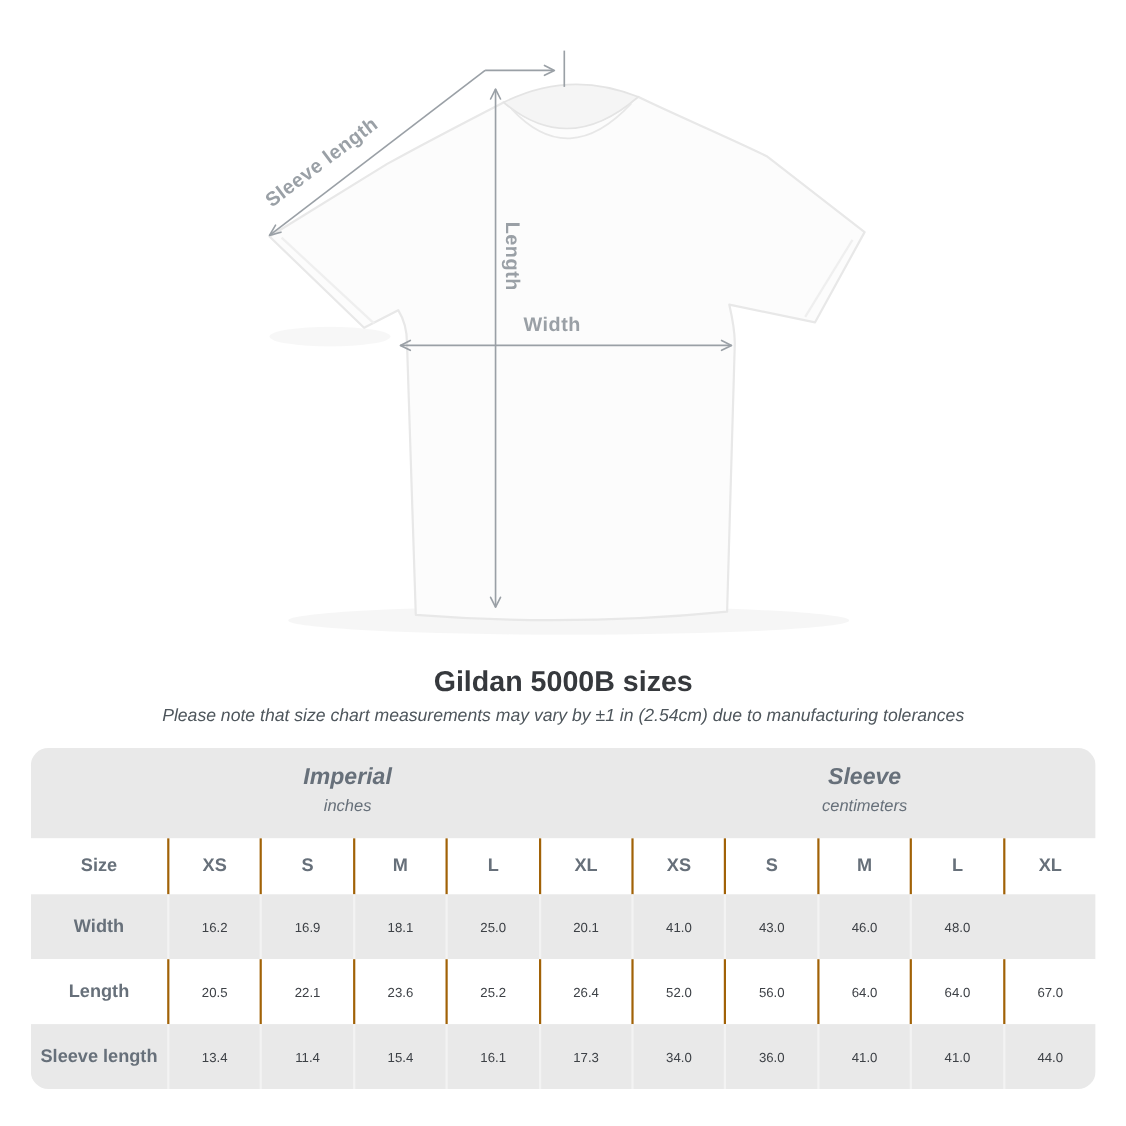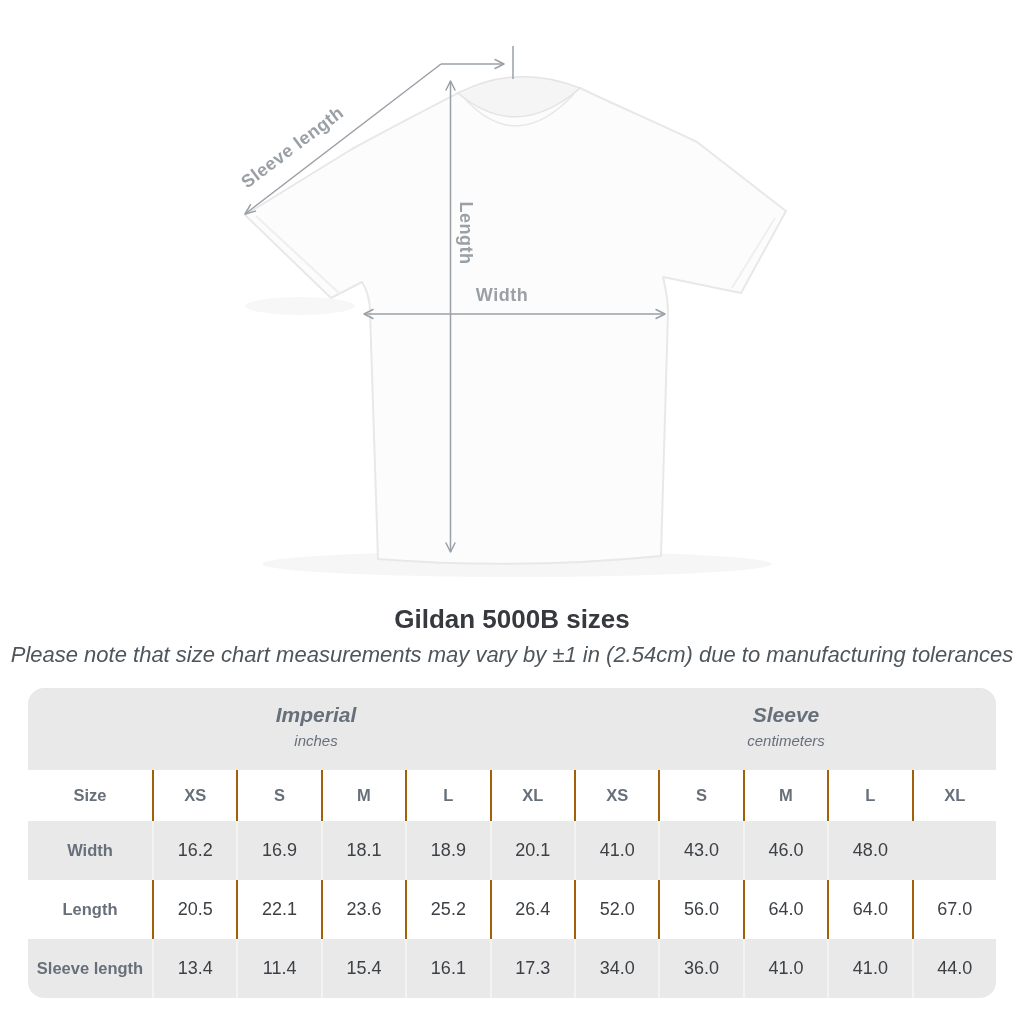--- a/index.html
+++ b/index.html
@@ -16,21 +16,21 @@
   .diagram svg { display: block; }
   .ann-line { stroke: var(--annotation, #9aa0a6); stroke-width: 1.5; fill: none; }
   .ann-arrow { stroke: var(--annotation, #9aa0a6); stroke-width: 1.5; fill: none;
                stroke-linecap: round; stroke-linejoin: round; }
   .ann-text { fill: var(--annotation, #9aa0a6); font-family: "Liberation Sans", sans-serif;
               font-size: 18px; font-weight: bold; letter-spacing: .5px; }
 
   
   .title { text-align: center; font-size: 26px; font-weight: bold;
            color: var(--title-text, #36393d); margin: 4px 0 7px 0; }
-  .subtitle { text-align: center; font-style: italic; font-size: 22px;
+  .subtitle { text-align: center; font-style: italic; font-size: 16px;
               color: var(--subtitle-text, #4e565c); margin: 0 0 20px 0; }
 
   
   .size-table { width: 968px; margin: 17px auto; border-radius: 16px; overflow: hidden;
                 background: #ffffff; }
   .band { position: relative; height: 82px; background: var(--band-bg, #e9e9e9); }
   .band-group { position: absolute; top: 15px; transform: translateX(-50%);
                 text-align: center; color: var(--label-text, #67707a); }
   .band-group .unit-system { font-size: 21px; font-weight: bold; font-style: italic; }
   .band-group .unit-name { font-size: 15px; font-style: italic; margin-top: 5px; }
@@ -43,21 +43,21 @@
   .trow.data-row { height: 59px; }
   .trow.row-gray { background: var(--band-bg, #e9e9e9); }
   .trow.row-white { background: #ffffff; }
 
   .trow.header-row > div + div,
   .trow.row-white > div + div { border-left: 2px solid #a16207; }
   .trow.row-gray > div + div { border-left: 2px solid #f3f3f3; }
 
   .head-cell, .label-cell { font-weight: bold; font-size: 16.5px;
                             color: var(--label-text, #67707a); }
-  .value-cell { font-size: 18px; color: var(--value-text, #3d4146); }
+  .value-cell { font-size: 12px; color: var(--value-text, #3d4146); }
 </style>
 </head>
 <body>
 
 <div class="page">
 
   <div class="diagram">
     <svg width="1024" height="600" viewBox="0 0 1024 600">
 
       <ellipse cx="517" cy="564" rx="255" ry="13" fill="#000000" opacity="0.035"></ellipse>
@@ -132,21 +132,21 @@
       <div class="head-cell">M</div>
       <div class="head-cell">L</div>
       <div class="head-cell">XL</div>
     </div>
 
     <div class="trow data-row row-gray">
       <div class="label-cell">Width</div>
       <div class="value-cell">16.2</div>
       <div class="value-cell">16.9</div>
       <div class="value-cell">18.1</div>
-      <div class="value-cell">18.9</div>
+      <div class="value-cell">25.0</div>
       <div class="value-cell">20.1</div>
       <div class="value-cell">41.0</div>
       <div class="value-cell">43.0</div>
       <div class="value-cell">46.0</div>
       <div class="value-cell">48.0</div>
     </div>
 
     <div class="trow data-row row-white">
       <div class="label-cell">Length</div>
       <div class="value-cell">20.5</div>

